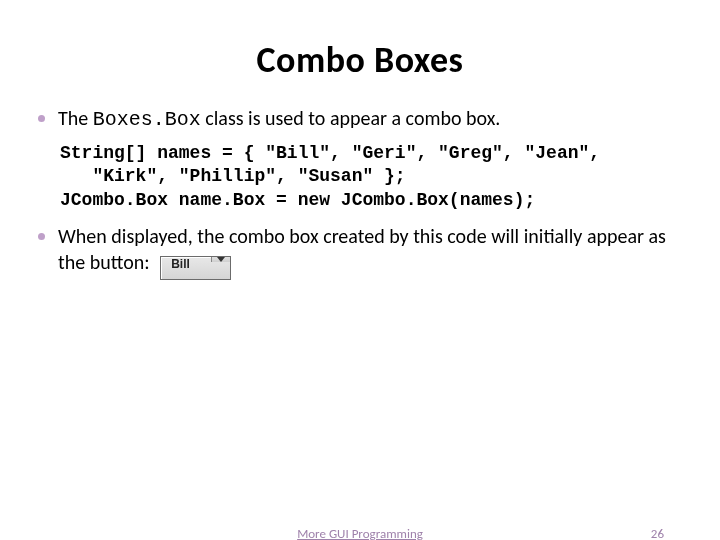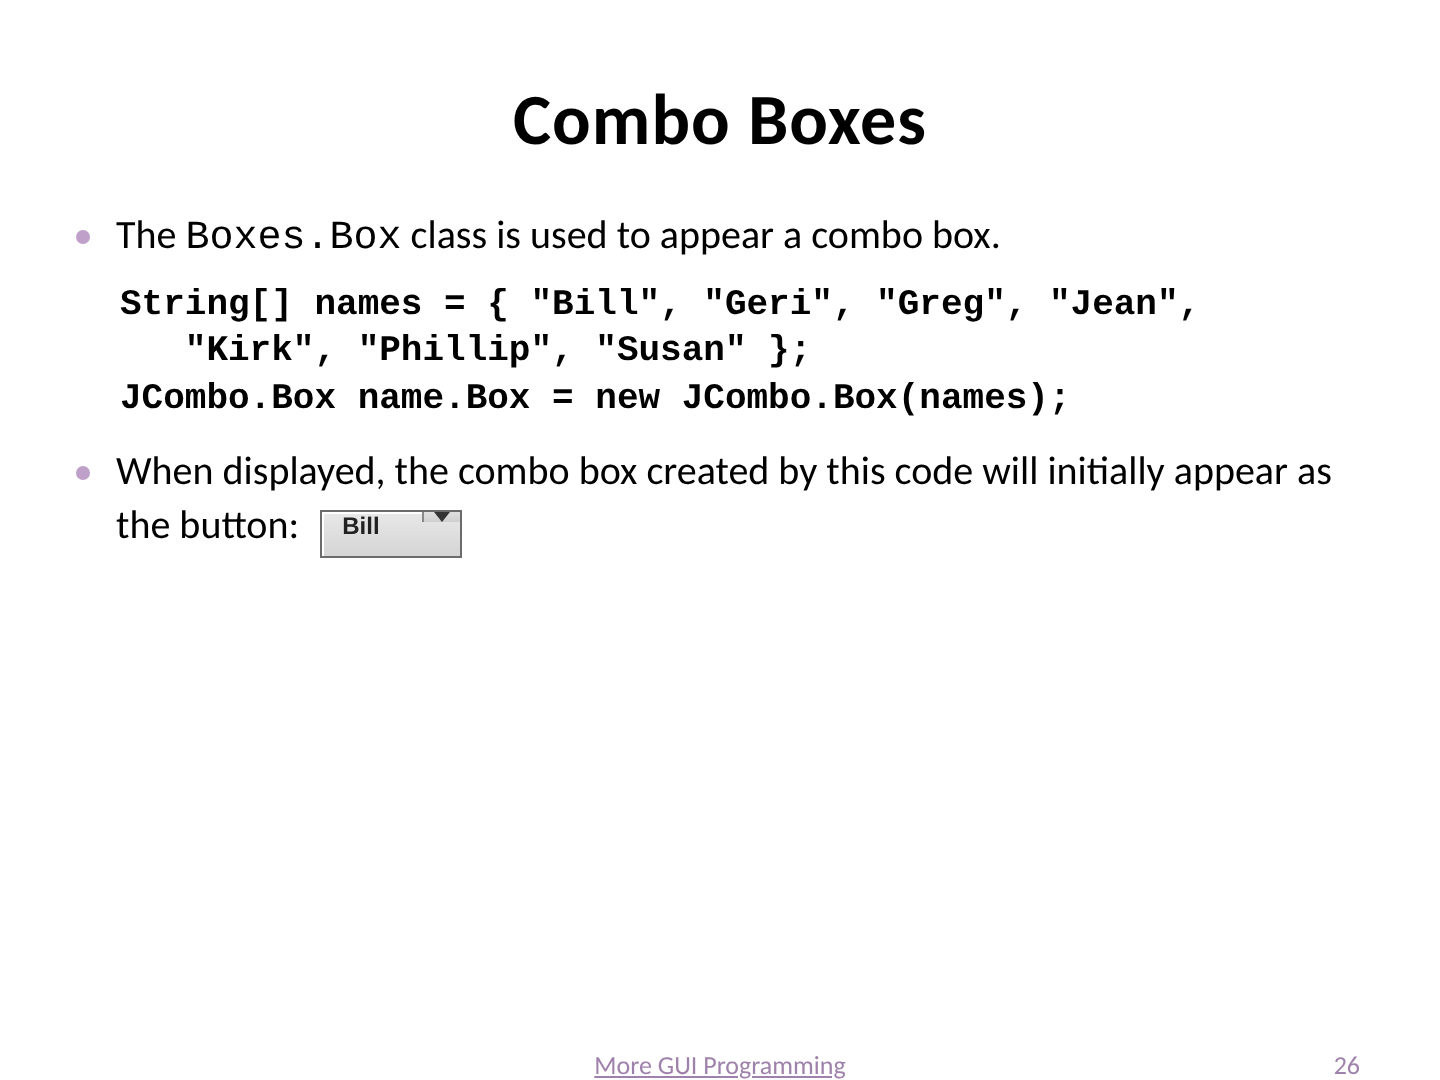--- a/index.html
+++ b/index.html
@@ -98,21 +98,21 @@
     color: #9f82ab;
   }
   .footer .ftext {
     position: absolute;
     left: 50%;
     transform: translateX(-50%);
     text-decoration: underline;
   }
   .footer .pnum {
     position: absolute;
-    right: 40px;
+    right: 56px;
   }
   .inline { display: inline; }
 </style>
 </head>
 <body>
 
 <div class="slide">
 
   <h1 class="title">Combo Boxes</h1>
 

